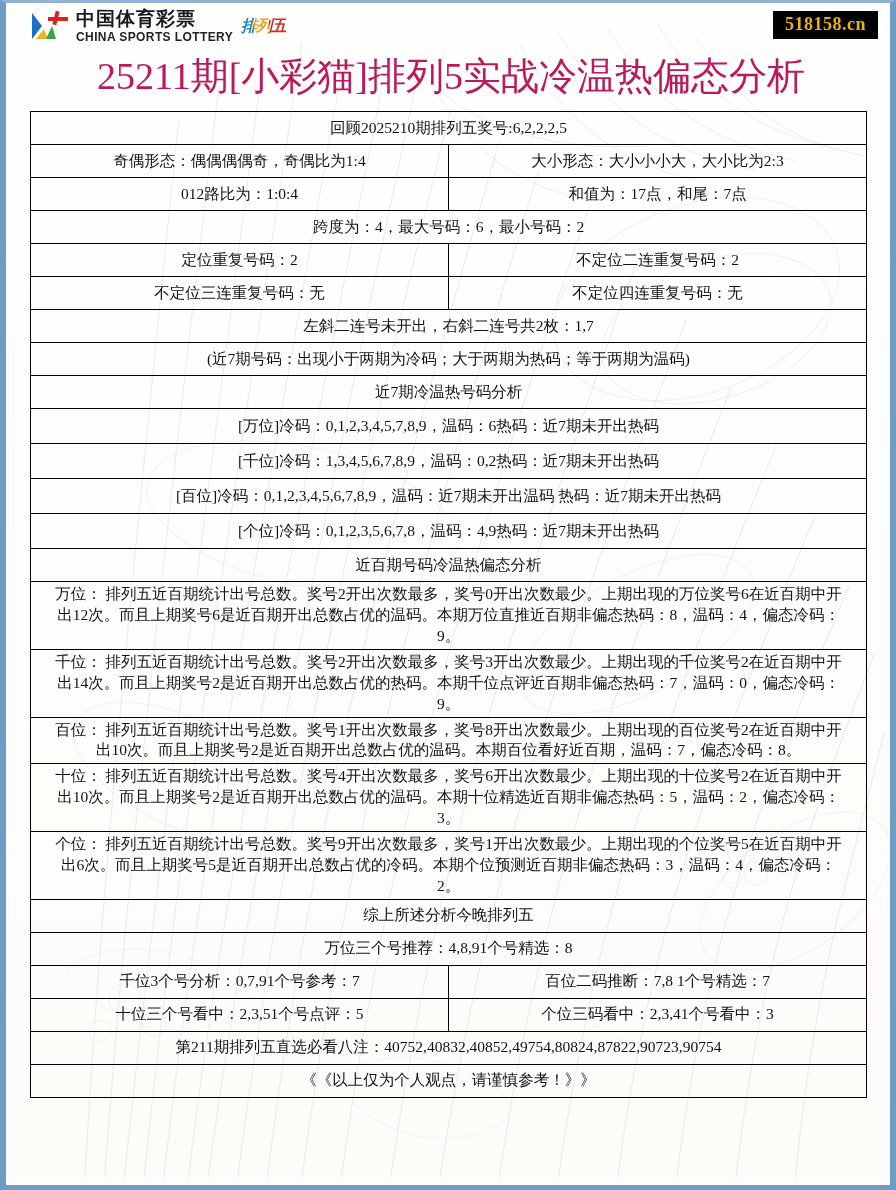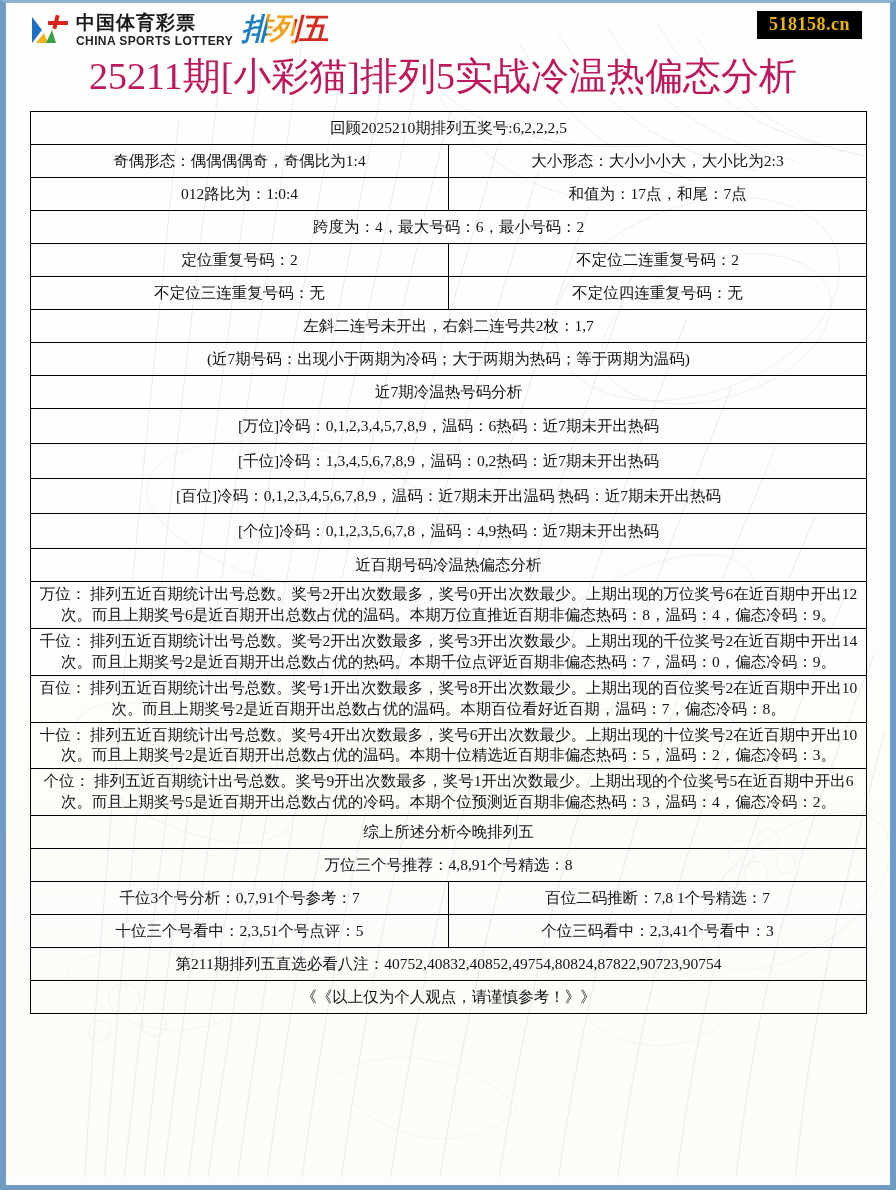--- a/index.html
+++ b/index.html
@@ -32,21 +32,21 @@
     position:relative;z-index:2;
     width:100%;height:100%;
     box-sizing:border-box;
     padding:0;
   }
 
   
   .header{
     position:relative;
     height:108px;
-    padding:6px 20px 0 10px;
+    padding:6px 4px 0 10px;
     box-sizing:border-box;
   }
   .logo-row{
     display:flex;align-items:flex-start;justify-content:space-between;
     height:46px;
   }
   .logo{
     display:flex;align-items:center;gap:4px;
     padding-left:12px;
   }
@@ -57,21 +57,21 @@
     font-size:19px;font-weight:bold;color:#1a1a1a;letter-spacing:1px;
   }
   .logo-en{
     font-family:"Liberation Sans",sans-serif;
     font-size:12px;font-weight:bold;color:#222;letter-spacing:.4px;
     margin-top:3px;
   }
   .logo-p5{
     margin-left:4px;
     font-family:"DejaVu Sans","Liberation Sans",sans-serif;
-    font-size:30px;font-weight:bold;
+    font-size:16px;font-weight:bold;
     font-style:italic;
     letter-spacing:-1px;
     background:linear-gradient(90deg,#1b7ec4 0%,#1b7ec4 30%,#f0a21e 30%,#f0a21e 62%,#d42b20 62%,#d42b20 100%);
     -webkit-background-clip:text;background-clip:text;color:transparent;
     text-shadow:0 0 0 rgba(0,0,0,0);
   }
   .site-badge{
     background:#000;color:#eab308;
     font-family:"Liberation Serif","DejaVu Serif",serif;
     font-weight:bold;font-size:18px;
@@ -97,21 +97,21 @@
     margin:0 24px;
   }
   table.main{
     width:836px;
     border-collapse:collapse;
     table-layout:fixed;
     background:transparent;
   }
   table.main td{
     border:1px solid #000;
-    padding:2px 4px;
+    padding:2px 20px;
     font-size:15.5px;
     color:#111;
     text-align:center;
     vertical-align:middle;
     line-height:1.35;
     background:transparent;
   }
   td.h{ 
     font-size:15.5px;
   }

